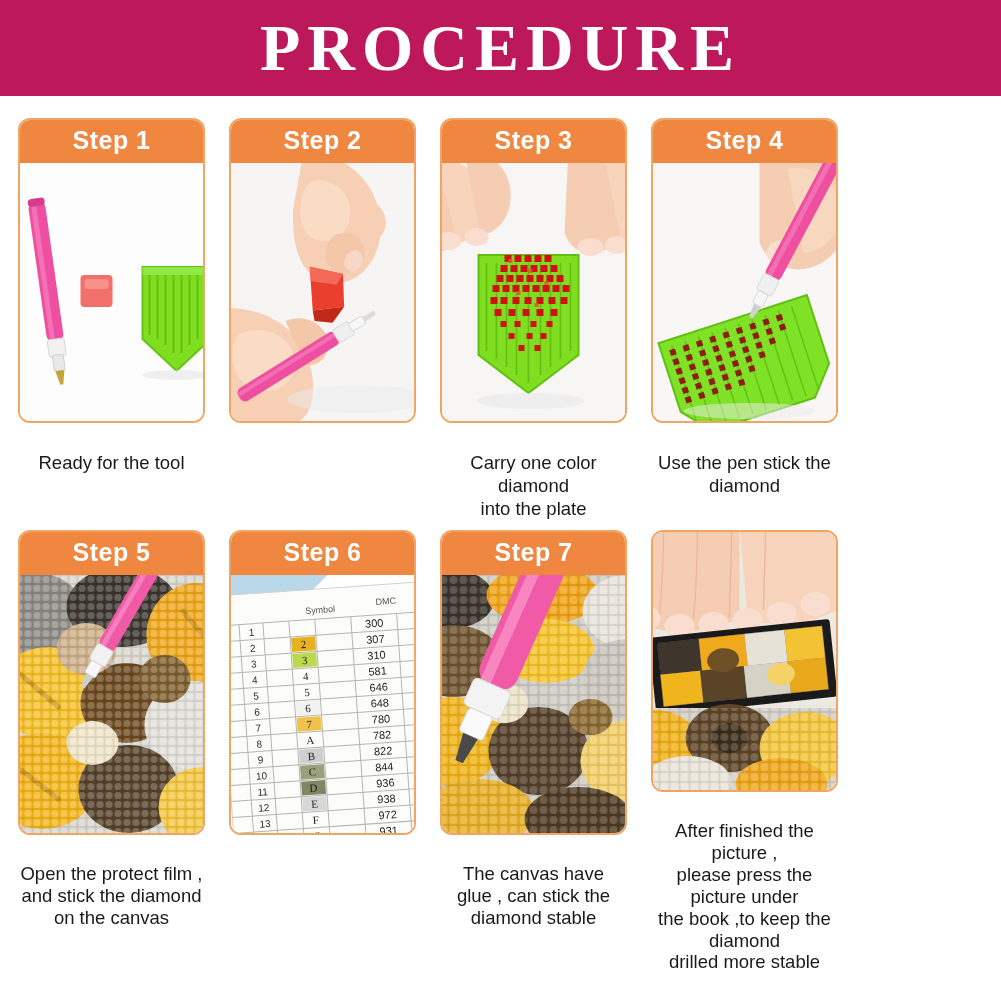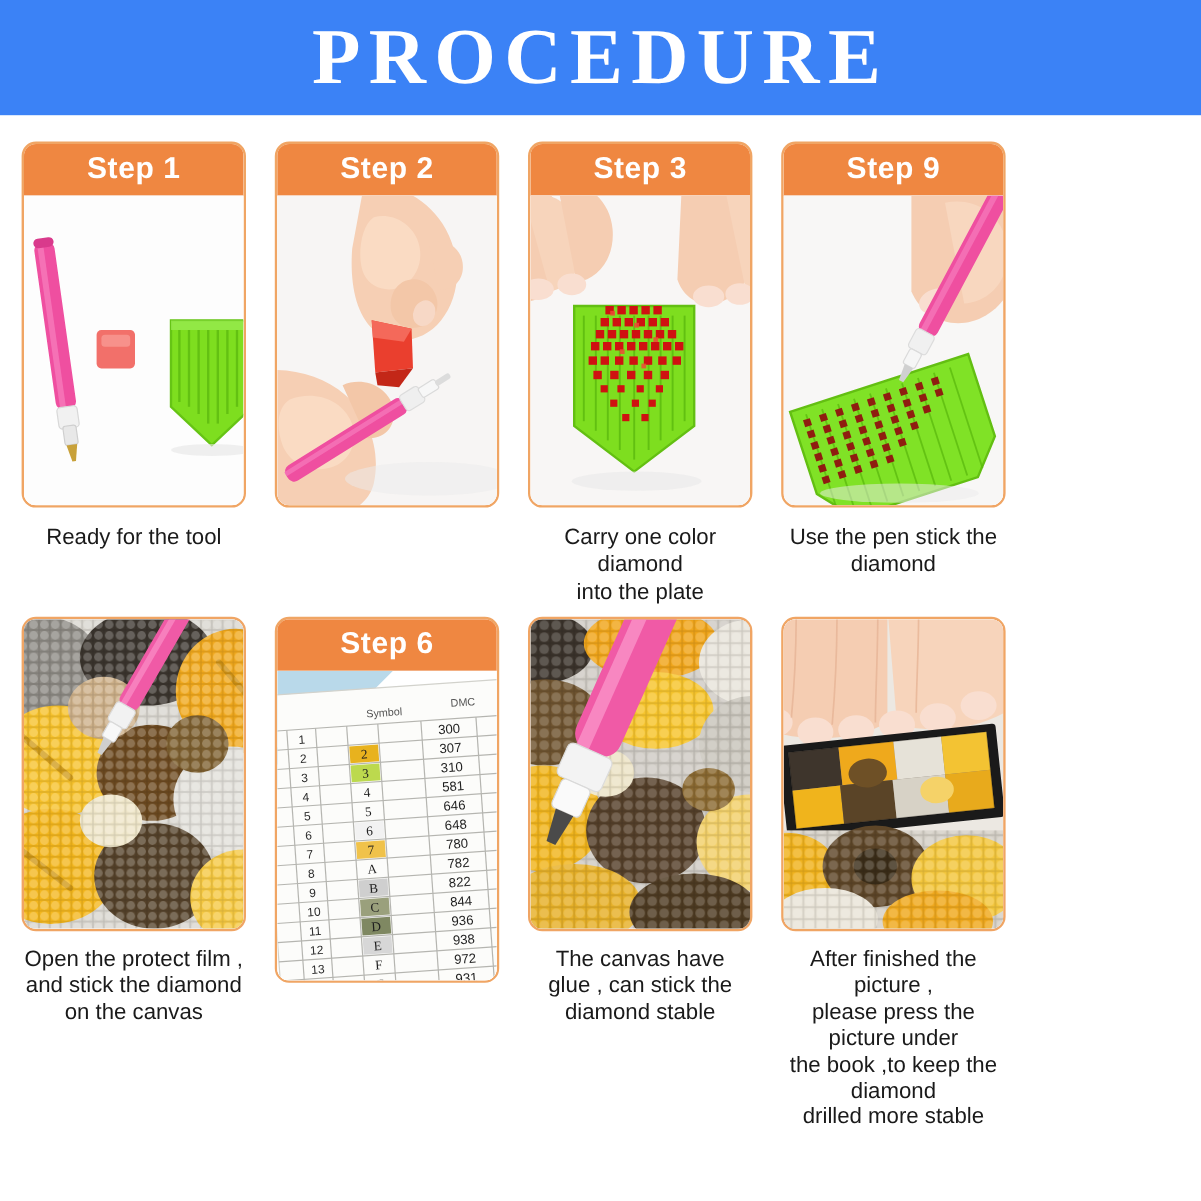--- a/index.html
+++ b/index.html
@@ -11,21 +11,21 @@
     height: 1001px;
     background: #ffffff;
     font-family: "Liberation Sans", sans-serif;
     overflow: hidden;
   }
 
   
   .banner {
     width: 1001px;
     height: 96px;
-    background: #3b82f6;
+    background: #be185d;
     display: flex;
     align-items: center;
     justify-content: center;
     box-sizing: border-box;
   }
   .banner-title {
     color: #ffffff;
     font-family: "Liberation Serif", serif;
     font-weight: bold;
     font-size: 66px;
@@ -66,21 +66,21 @@
     padding: 6px 0 8px 0;
     letter-spacing: 0.5px;
   }
   .card-body {
     height: 258px;
     position: relative;
     overflow: hidden;
     background: #fbfbfb;
   }
   .caption {
-    margin-top: 12px;
+    margin-top: 28px;
     font-size: 18.5px;
     color: #1a1a1a;
     text-align: center;
     line-height: 1.25;
     white-space: pre-line;
     padding: 0 2px;
   }
   .caption.tight { line-height: 1.18; }
 
   
@@ -280,21 +280,21 @@
           </svg>
         </div>
       </div>
     </div>
     <div class="caption">Carry one color diamond
 into the plate</div>
   </div>
 
   <div class="cell">
     <div class="card">
-      <div class="card-header">Step 9</div>
+      <div class="card-header">Step 4</div>
       <div class="card-body">
         <div class="art">
           <svg viewBox="0 0 230 258" preserveAspectRatio="xMidYMid slice">
             <rect x="0" y="0" width="230" height="258" fill="#f8f7f6"></rect>
 
             <g>
               <path d="M130,-16 C164,-24 202,-8 214,22 C226,52 216,86 192,100 C168,114 140,104 130,80 Z" fill="#f5cdb2"></path>
               <path d="M158,6 C184,0 208,18 210,44 C212,70 196,88 174,90" fill="#f8d7bf"></path>
               <ellipse cx="150" cy="88" rx="14" ry="10" transform="rotate(-20 150 88)" fill="#f9ded0"></ellipse>
             </g>
@@ -376,20 +376,21 @@
           </svg>
         </div>
       </div>
     </div>
     <div class="caption">Use the pen stick the
 diamond</div>
   </div>
 
   <div class="cell">
     <div class="card">
+      <div class="card-header">Step 5</div>
       <div class="card-body">
         <div class="art">
           <svg viewBox="0 0 230 258" preserveAspectRatio="xMidYMid slice">
             <defs>
               <pattern id="beadgrid5" width="9" height="9" patternUnits="userSpaceOnUse">
                 <rect width="9" height="9" fill="none"></rect>
                 <circle cx="4.5" cy="4.5" r="3.6" fill="#ffffff" opacity="0.22"></circle>
                 <rect x="0" y="0" width="9" height="9" fill="none" stroke="#000000" stroke-opacity="0.12"></rect>
               </pattern>
             </defs>
@@ -538,20 +539,21 @@
 
             <polygon points="0,108 20,102 0,258" fill="#cdcdc9" opacity="0.55"></polygon>
           </svg>
         </div>
       </div>
     </div>
   </div>
 
   <div class="cell">
     <div class="card">
+      <div class="card-header">Step 7</div>
       <div class="card-body">
         <div class="art">
           <svg viewBox="0 0 230 258" preserveAspectRatio="xMidYMid slice">
             <defs>
               <pattern id="beadgrid7" width="10" height="10" patternUnits="userSpaceOnUse">
                 <circle cx="5" cy="5" r="4" fill="#ffffff" opacity="0.18"></circle>
                 <rect x="0" y="0" width="10" height="10" fill="none" stroke="#000" stroke-opacity="0.13"></rect>
               </pattern>
             </defs>
             <rect x="0" y="0" width="230" height="258" fill="#cfcbc4"></rect>

